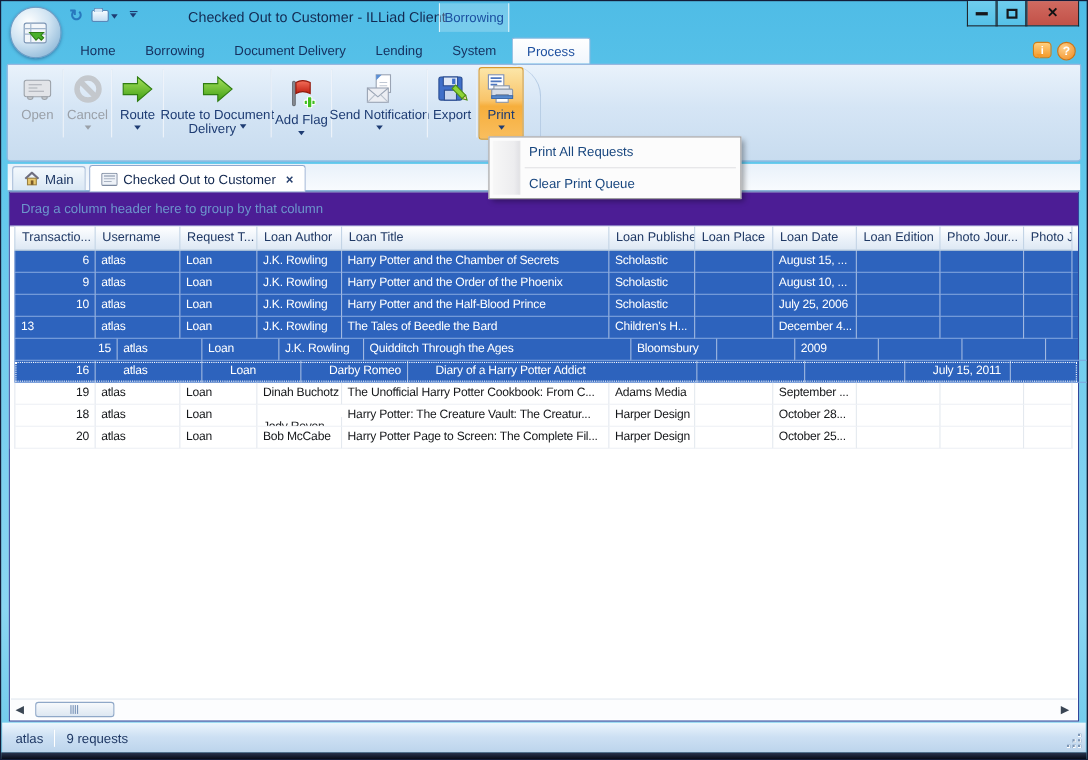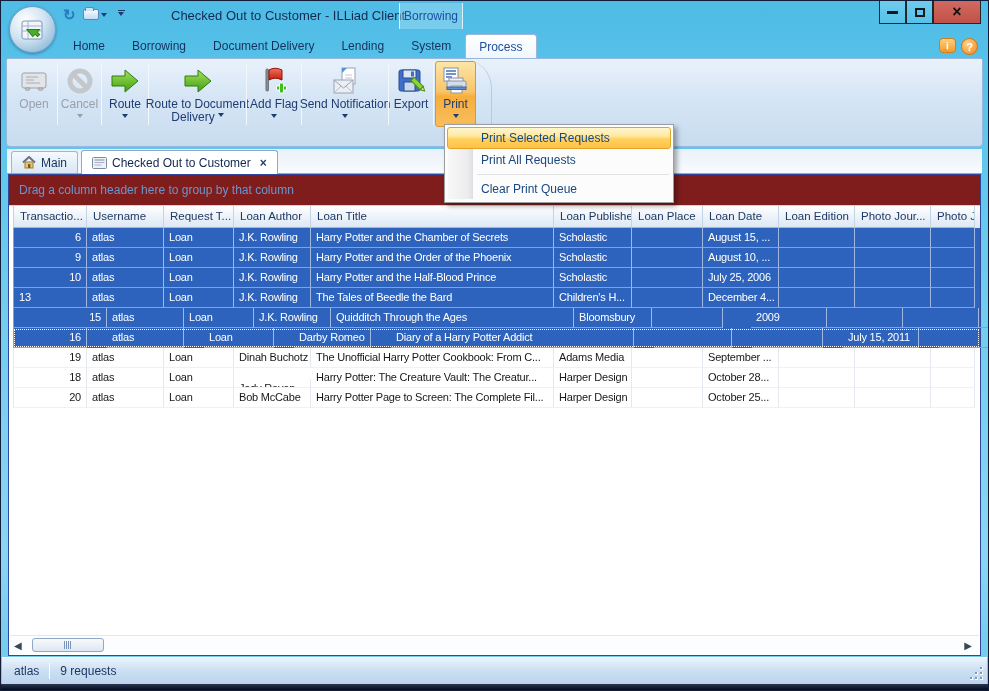--- a/index.html
+++ b/index.html
@@ -71,21 +71,21 @@
   .doc-tabbar{position:absolute;top:148px;left:6px;right:6px;height:25px;display:flex;align-items:flex-end;
     background:linear-gradient(#e9f1fa,#f8fbfe);border-bottom:1px solid #8fa8ce;padding-left:4px;z-index:5;}
   .dtab{height:22px;display:flex;align-items:center;gap:5px;padding:0 10px;font-size:12px;color:#16305e;
     border:1px solid #9fb6d4;border-bottom:none;border-radius:3px 3px 0 0;
     background:linear-gradient(#f4f9fd,#d9e7f4);margin-right:3px;white-space:nowrap;}
   .dtab.active{background:#ffffff;border-color:#8fa8ce;height:24px;margin-bottom:-1px;z-index:6;color:#10264e;}
   .tab-close{font-size:12px;font-weight:bold;color:#27406e;margin-left:4px;line-height:12px;}
 
   
   .panel{position:absolute;top:173px;left:7px;right:7px;bottom:34px;background:#fff;border:1px solid #31479b;z-index:4;}
-  .groupby{height:31px;background:#7f1d1d;border-bottom:1px solid #c3d7eb;color:#6c95cc;
+  .groupby{height:31px;background:#4c1d95;border-bottom:1px solid #c3d7eb;color:#6c95cc;
     font-size:12px;line-height:31px;padding-left:10px;}
   .grid{padding-left:4px;background:#fff;}
   .ghead{display:flex;height:22px;background:linear-gradient(#ffffff,#eaf1f9 55%,#dce7f3);}
   .gcell{border-right:1px solid #c3d4e6;border-bottom:1px solid #9db6d2;padding:0 6px;font-size:11.5px;
     color:#1f3864;line-height:21px;white-space:nowrap;overflow:hidden;flex:none;}
   .ghead .gcell:first-child{border-left:1px solid #c3d4e6;}
   .grow{display:flex;height:20px;background:#fff;}
   .rcell{border-right:1px solid #e4e9ef;border-bottom:1px solid #eef1f5;padding:0 5px;font-size:11px;
     letter-spacing:-0.2px;color:#15171a;line-height:19px;white-space:nowrap;overflow:hidden;flex:none;}
   .grow .rcell:first-child{border-left:1px solid #e4e9ef;}
@@ -234,21 +234,21 @@
                   </linearGradient>
                 </defs>
               <path d="M3 10 h13 v-6 l13 11 -13 11 v-6 H3 z" fill="url(#gr2)" stroke="#2f7d10"></path>
             </svg>
             </span>
           <span class="lbl">Route to Document</span>
           <span class="lbl"><span>Delivery</span><span class="darrow inline"></span></span>
         </div>
         <div class="sep-v"></div>
 
-        <div class="rbtn" style="width:52px;">
+        <div class="rbtn" style="width:52px;justify-content:flex-end;">
           <span class="icon32">
             <svg width="30" height="32" viewBox="0 0 30 32">
               <defs>
                   <linearGradient id="fr" x1="0" y1="0" x2="0" y2="1">
                 <stop offset="0" stop-color="#f4705c"></stop>
                     <stop offset="1" stop-color="#c01e10"></stop>
                   </linearGradient>
                 </defs>
               <rect x="7" y="4" width="2.4" height="22" rx="1" fill="#8a8f96" stroke="#6a6f76"></rect>
               <path d="M10 5 q6 -3.5 13 0 v10 q-7 -3.5 -13 0 z" fill="url(#fr)" stroke="#8f1508"></path>
@@ -409,21 +409,21 @@
           <div class="rcell" style="width: 44px;"></div>
         </div>
         <div class="grow sel">
           <div class="rcell" style="width: 94px; text-align: right;">15</div>
           <div class="rcell" style="width: 77px;">atlas</div>
           <div class="rcell" style="width: 70px;">Loan</div>
           <div class="rcell" style="width: 77px;">J.K. Rowling</div>
           <div class="rcell" style="width: 243px;">Quidditch Through the Ages</div>
           <div class="rcell" style="width: 78px;">Bloomsbury</div>
           <div class="rcell" style="width: 71px;"></div>
-          <div class="rcell" style="width: 76px; margin-left: 28px;">2009</div>
+          <div class="rcell" style="width: 76px;">2009</div>
           <div class="rcell" style="width: 76px;"></div>
           <div class="rcell" style="width: 76px;"></div>
           <div class="rcell" style="width: 44px;"></div>
         </div>
         <div class="grow sel foc">
           <div class="rcell" style="width: 74px; text-align: right;">16</div>
           <div class="rcell" style="width: 77px;">atlas</div>
           <div class="rcell" style="width: 70px;">Loan</div>
           <div class="rcell" style="width: 77px;">Darby Romeo</div>
           <div class="rcell" style="width: 243px;">Diary of a Harry Potter Addict</div>
@@ -496,19 +496,18 @@
         <b style="right:10px;bottom:0"></b>
       <b style="right:0;bottom:5px"></b>
         <b style="right:5px;bottom:5px"></b>
         <b style="right:0;bottom:10px"></b>
     </span>
   </div>
   <div class="bottom-edge"></div>
 
   <div class="print-menu">
     <div class="menu-gutter"></div>
-    <div class="mitem hl">Print Selected Requests</div>
     <div class="mitem">Print All Requests</div>
     <div class="msep"></div>
     <div class="mitem">Clear Print Queue</div>
   </div>
 
 </div>
 
 </body></html>

